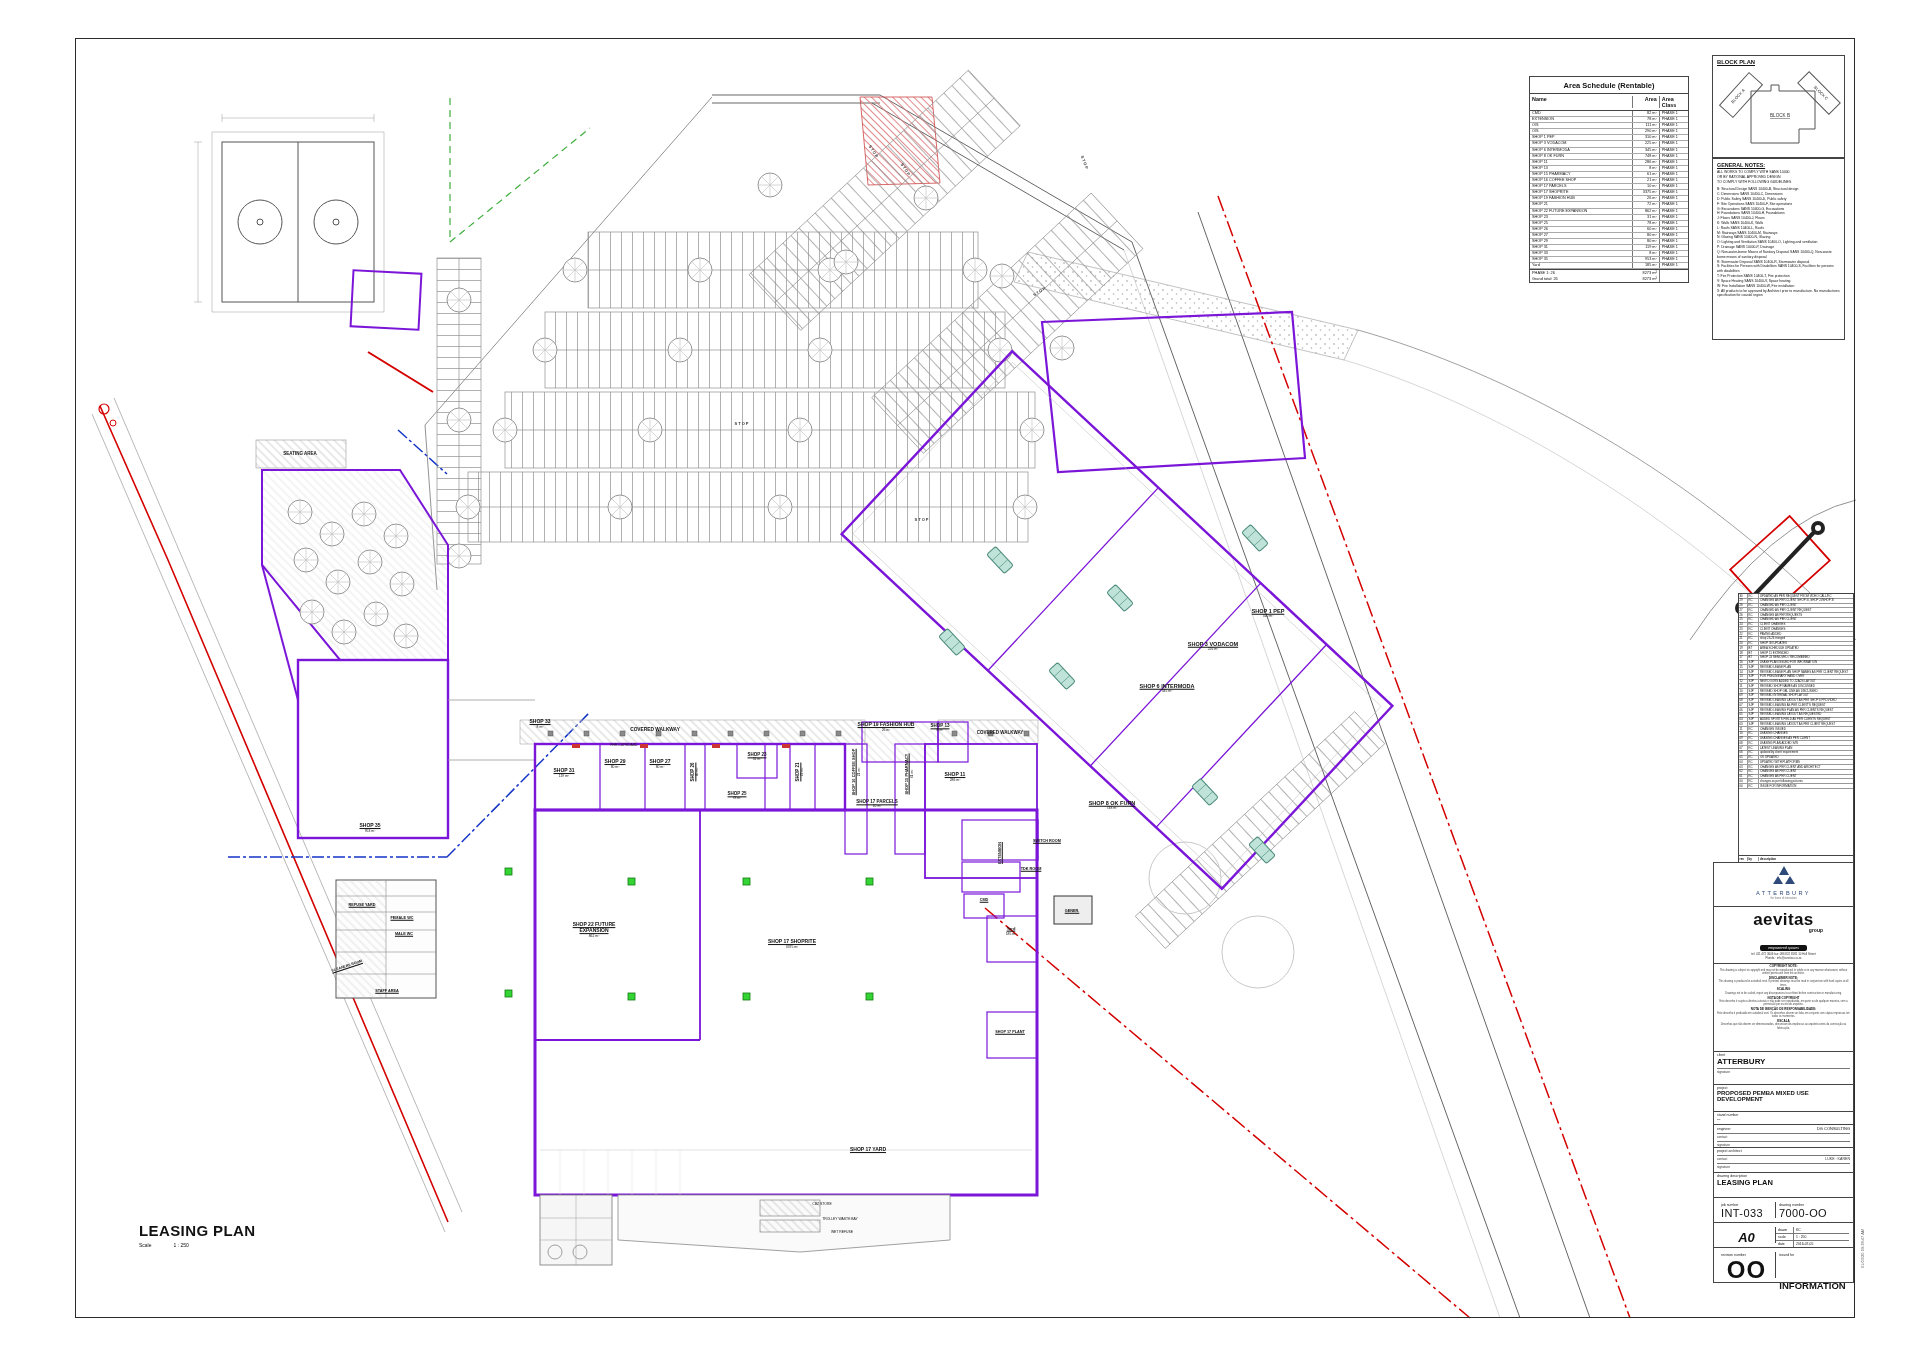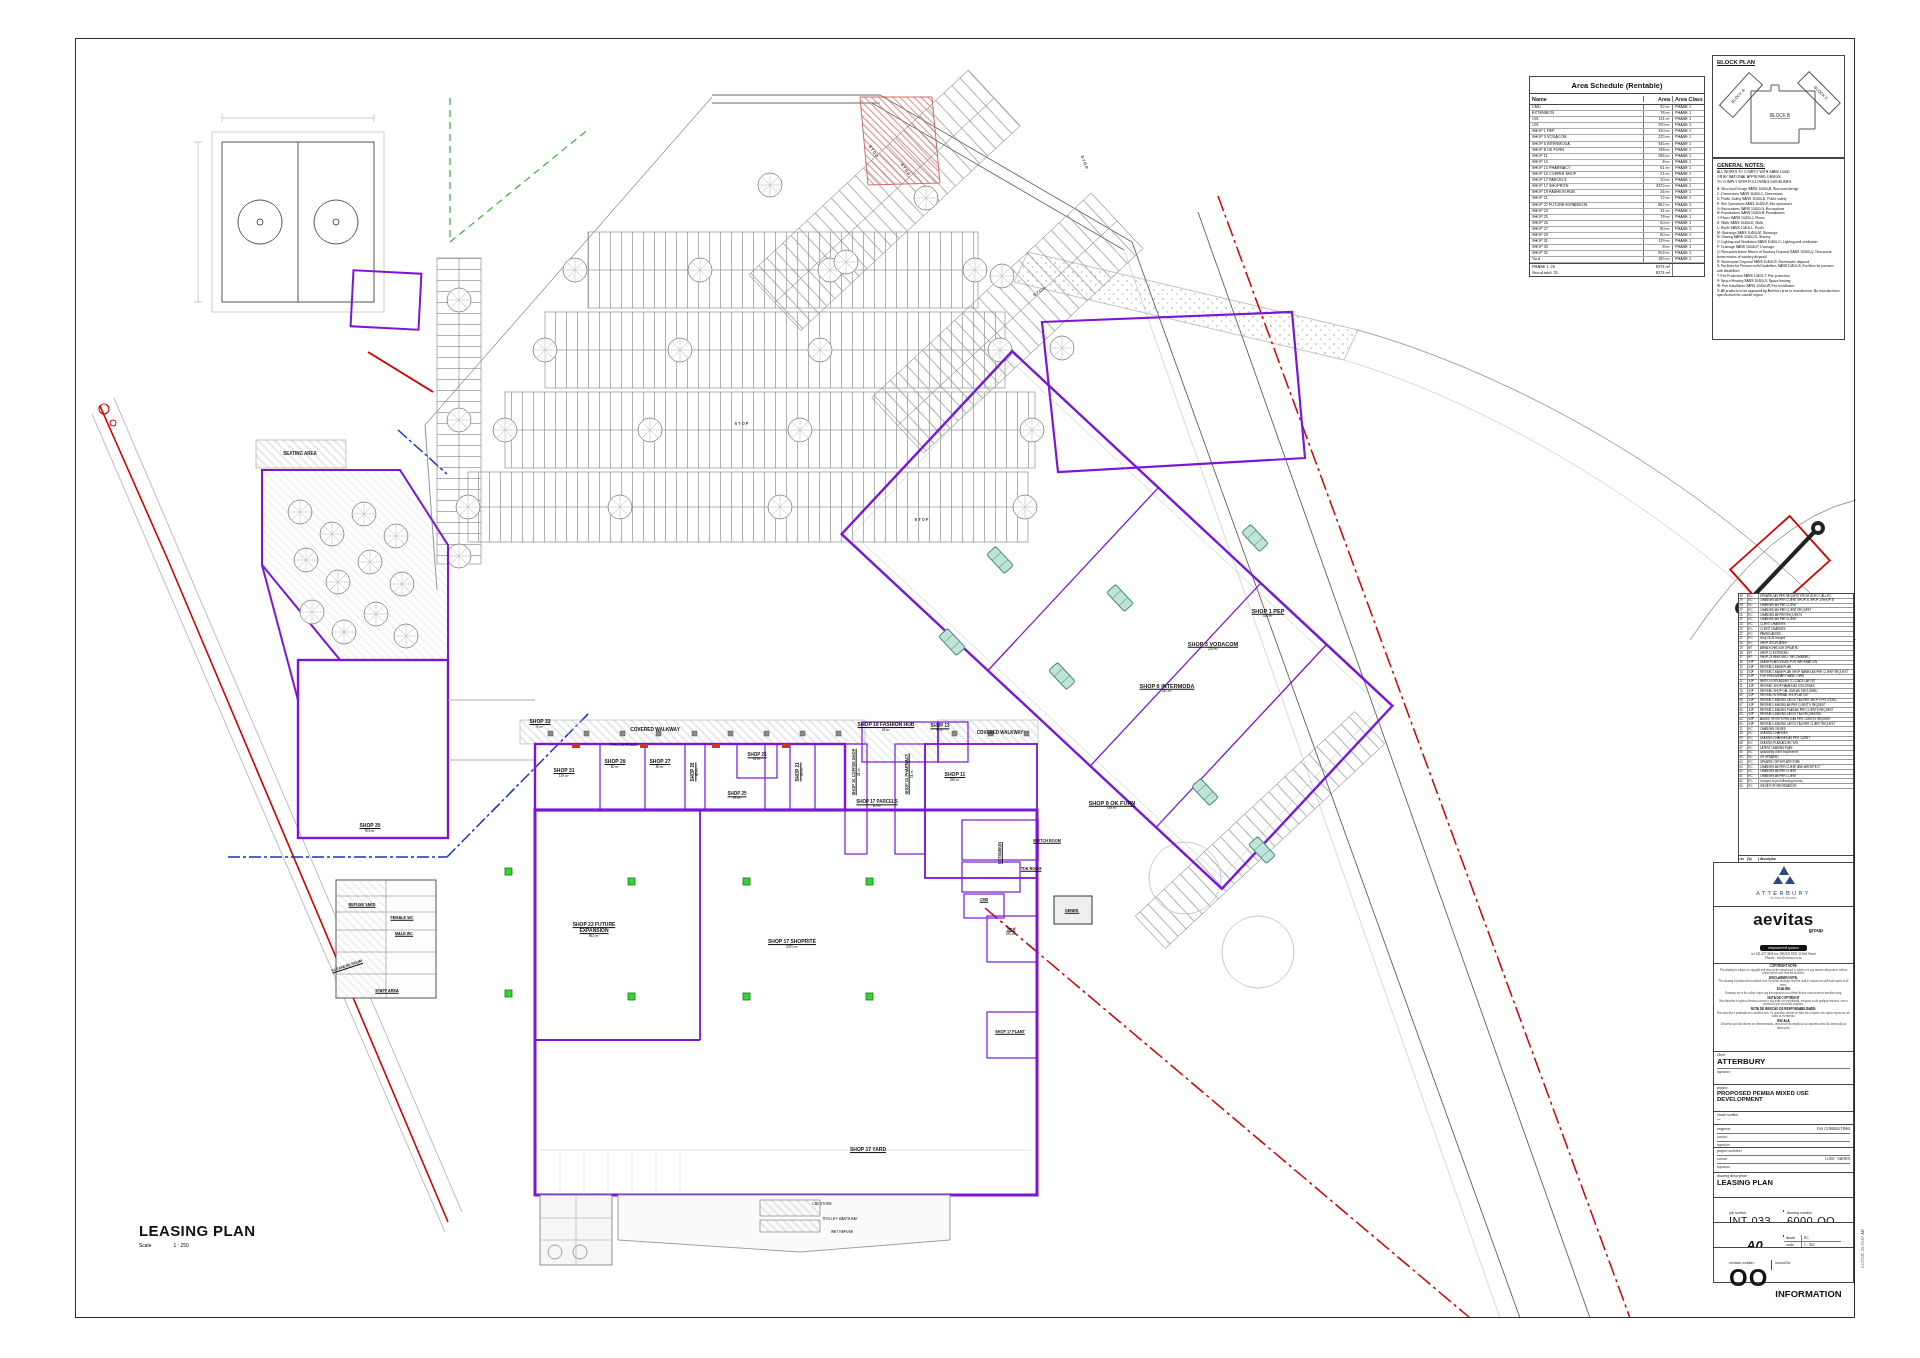--- a/index.html
+++ b/index.html
@@ -24,21 +24,21 @@
   .plan-title .t{font-size:15px;font-weight:700;letter-spacing:.4px;}
   .plan-title .s{font-size:5px;margin-top:3px;}
   .plan-title .s .sv{margin-left:22px;}
   .print-stamp{position:absolute;left:1860px;top:1268px;font-size:4px;color:#666;
     transform:rotate(-90deg);transform-origin:left top;white-space:nowrap;}
 
   
   .panel{position:absolute;background:#fff;border:1px solid #444;box-sizing:border-box;overflow:hidden;}
 
   
-  .as{left:1529px;top:76px;width:176px;}
+  .as{left:1529px;top:76px;width:160px;}
   .as .ttl{font-size:7.5px;font-weight:700;text-align:center;padding:4px 0 3px;border-bottom:1px solid #444;}
   .as .hd{display:flex;font-size:5.4px;font-weight:700;border-bottom:1px solid #444;padding:2px 0;}
   .as .c1{width:114px;padding-left:2px;box-sizing:border-box;border-right:.5px solid #777;}
   .as .c2{width:29px;text-align:right;padding-right:2px;box-sizing:border-box;border-right:.5px solid #777;}
   .as .c3{width:31px;padding-left:2px;box-sizing:border-box;}
   .as .row{display:flex;font-size:3.8px;line-height:5.1px;border-bottom:.5px solid #aaa;}
   .as .tot{display:flex;font-size:3.9px;line-height:6px;font-weight:400;}
   .as .tot .c1{border-right:none;}
   .as .body{border-bottom:1px solid #444;}
 
@@ -73,21 +73,21 @@
   .aev .nt{margin-top:2px;border-top:1px solid #444;padding-top:1.5px;}
   .aev .nh{font-size:3px;font-weight:700;line-height:1.25;}
   .aev .nb{font-size:2.6px;color:#444;line-height:1.22;margin-bottom:1.5px;padding:0 3px;}
   .tb{position:absolute;left:1713px;top:1052px;width:141px;}
   .tb .bx{border:1px solid #444;background:#fff;box-sizing:border-box;margin-top:-1px;padding:1px 3px;position:relative;}
   .tb .lab{font-size:3.5px;color:#222;}
   .tb .val{font-size:6px;font-weight:700;}
   .tb .big{font-size:11px;font-weight:400;letter-spacing:.4px;}
   .tb .flex{display:flex;justify-content:space-between;align-items:baseline;}
   .tb .cell{box-sizing:border-box;padding:1px 3px;}
-  .tb .cols{display:flex;padding:12px;}
+  .tb .cols{display:flex;padding:4px;}
   .tb .cols .cell:first-child{border-right:1px solid #444;}
   .tb .sig{font-size:3.2px;color:#333;border-top:.5px solid #777;padding-top:1px;margin-top:2px;}
   .tb .srow{display:flex;border-top:.5px solid #777;font-size:3.4px;}
   .tb .srow .k{width:18px;border-right:.5px solid #777;padding:1px 2px;box-sizing:border-box;}
   .tb .srow .w{flex:1;padding:1px 2px;}
   .tb .a0{font-size:13px;font-weight:700;text-align:center;line-height:20px;font-style:italic;}
   .tb .oo{font-size:24px;font-weight:700;text-align:center;line-height:26px;letter-spacing:1px;}
   .tb .info{font-size:9.5px;font-weight:700;text-align:center;line-height:22px;margin-top:18px;}
 </style>
 </head>
@@ -1052,21 +1052,21 @@
       <div class="lab">drawing description</div>
       <div class="val" style="font-size:7.5px">LEASING PLAN</div>
     </div>
     <div class="bx cols" style="height:26px">
       <div class="cell" style="width:58px">
         <div class="lab">job number</div>
         <div class="big">INT-033</div>
       </div>
       <div class="cell" style="flex:1">
         <div class="lab">drawing number</div>
-        <div class="big">6000-OO</div>
+        <div class="big">7000-OO</div>
       </div>
     </div>
     <div class="bx cols" style="height:26px">
       <div class="cell" style="width:58px">
         <div class="a0">A0</div>
       </div>
       <div class="cell" style="flex:1;padding:0">
         <div class="srow" style="border-top:none">
             <span class="k">drawn</span>
             <span class="w">KC</span>

